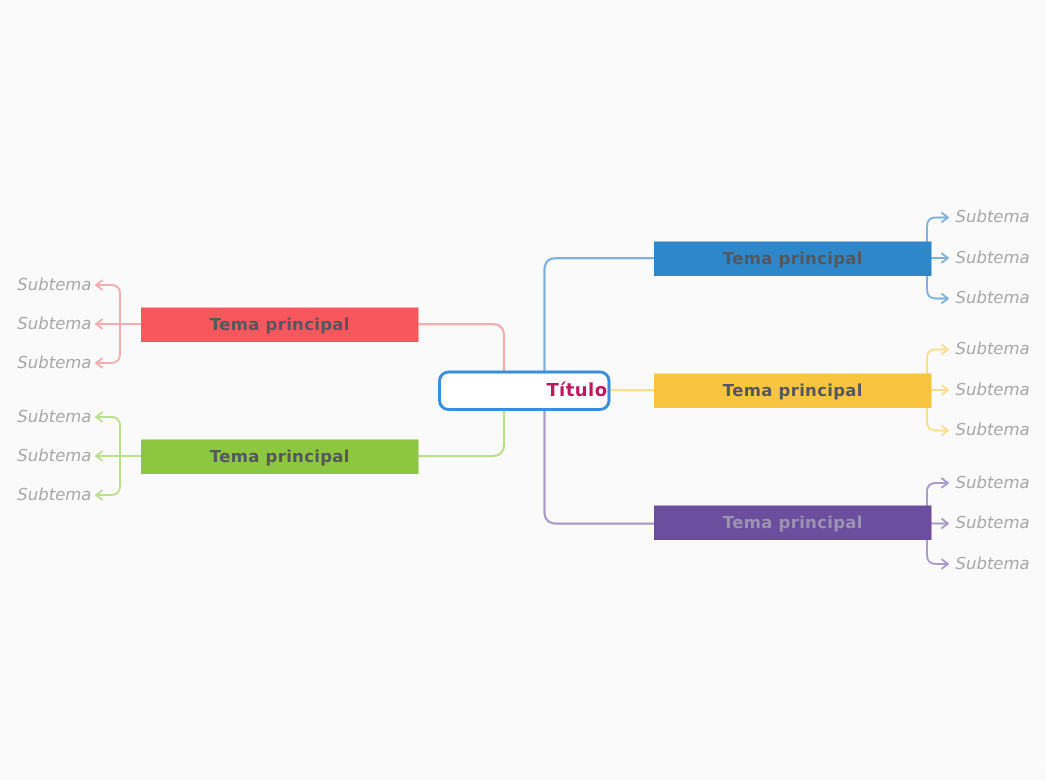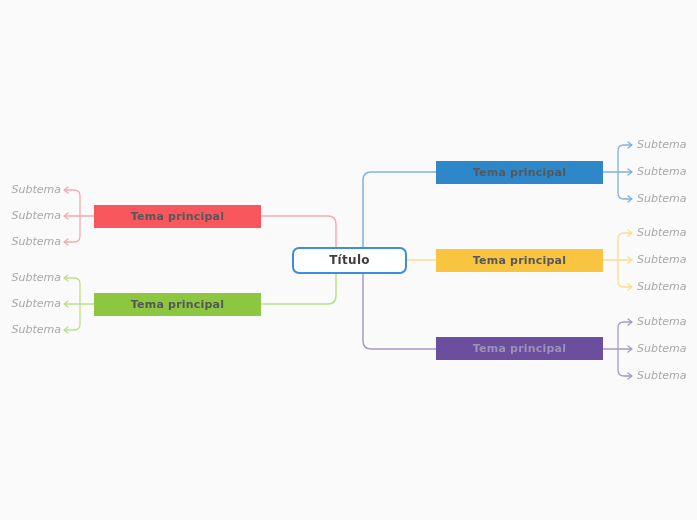--- a/index.html
+++ b/index.html
@@ -9,21 +9,21 @@
     overflow:hidden;
     font-family:"DejaVu Sans","Liberation Sans",sans-serif;
     background:#FAFAFA;
   }
   .wires{position:absolute;left:0;top:0;width:697px;height:520px;}
   .wire{fill:none;stroke-linecap:round;stroke-linejoin:round;}
   .wire.main{stroke-width:1.5;}
   .wire.sub{stroke-width:1.3;}
   .topic{
     position:absolute;
-    width:167px;height:23px;
+    width:185px;height:23px;
     line-height:23px;
     text-align:center;
     font-size:11px;
     font-weight:bold;
     letter-spacing:.2px;
     cursor:pointer;
     user-select:none;
   }
   .root{
     position:absolute;
@@ -64,21 +64,21 @@
     <path class="wire main" d="M407 260 H436" stroke="#FBDC90"></path>
     <path class="wire main" d="M363 274 V341 Q363 349 371 349 H436" stroke="#A99BC8"></path>
 
     <path class="wire sub" d="M94 216 H64 M64 190 H74 Q80 190 80 196 V236 Q80 242 74 242 H64 M68 187 L64 190 L68 193 M68 213 L64 216 L68 219 M68 239 L64 242 L68 245" stroke="#F6ABAE"></path>
     <path class="wire sub" d="M94 304 H64 M64 278 H74 Q80 278 80 284 V324 Q80 330 74 330 H64 M68 275 L64 278 L68 281 M68 301 L64 304 L68 307 M68 327 L64 330 L68 333" stroke="#BCDF8B"></path>
     <path class="wire sub" d="M603 172 H632 M632 145 H624 Q618 145 618 151 V193 Q618 199 624 199 H632 M628 142 L632 145 L628 148 M628 169 L632 172 L628 175 M628 196 L632 199 L628 202" stroke="#7FB1DE"></path>
     <path class="wire sub" d="M603 260 H632 M632 233 H624 Q618 233 618 239 V281 Q618 287 624 287 H632 M628 230 L632 233 L628 236 M628 257 L632 260 L628 263 M628 284 L632 287 L628 290" stroke="#FBDC90"></path>
     <path class="wire sub" d="M603 349 H632 M632 322 H624 Q618 322 618 328 V370 Q618 376 624 376 H632 M628 319 L632 322 L628 325 M628 346 L632 349 L628 352 M628 373 L632 376 L628 379" stroke="#A99BC8"></path>
   </svg>
 
-  <div class="root" style="background: rgb(255, 255, 255); border-color: rgb(59, 142, 219); color: #404040;">Título</div>
+  <div class="root" style="background: rgb(255, 255, 255); border-color: rgb(59, 142, 219); color: #be185d; text-align: right;">Título</div>
 
   <div class="topic" style="left: 94px; top: 205px; background: rgb(248, 88, 93); color: rgb(84, 88, 92);">Tema principal</div>
   <div class="topic" style="left: 94px; top: 293px; background: rgb(141, 198, 63); color: rgb(84, 88, 92);">Tema principal</div>
   <div class="topic" style="left: 436px; top: 161px; background: rgb(46, 135, 200); color: rgb(84, 88, 92);">Tema principal</div>
   <div class="topic" style="left: 436px; top: 249px; background: rgb(249, 196, 64); color: rgb(84, 88, 92);">Tema principal</div>
   <div class="topic" style="left: 436px; top: 337px; background: rgb(108, 78, 158); color: rgb(156, 146, 180);">Tema principal</div>
 
   <span class="subtopic left-col" style="top: 182px; color: rgb(168, 168, 168);">Subtema</span>
   <span class="subtopic left-col" style="top: 208px; color: rgb(168, 168, 168);">Subtema</span>
   <span class="subtopic left-col" style="top: 234px; color: rgb(168, 168, 168);">Subtema</span>

